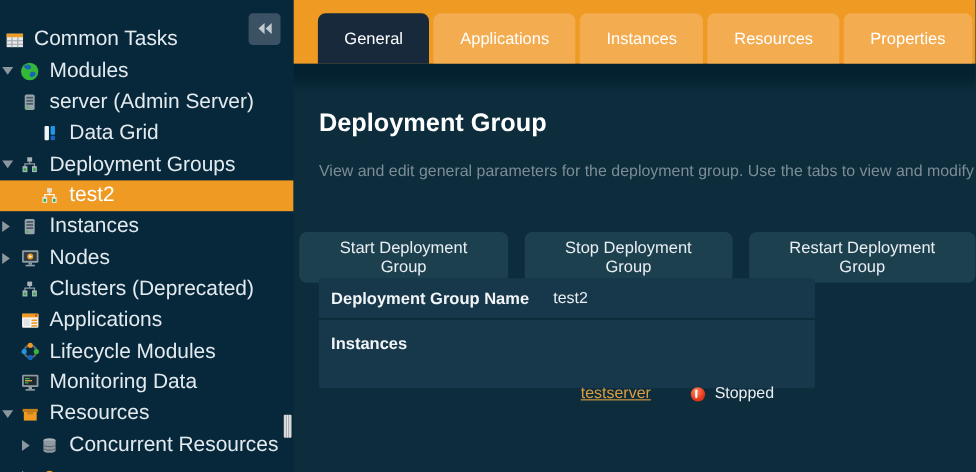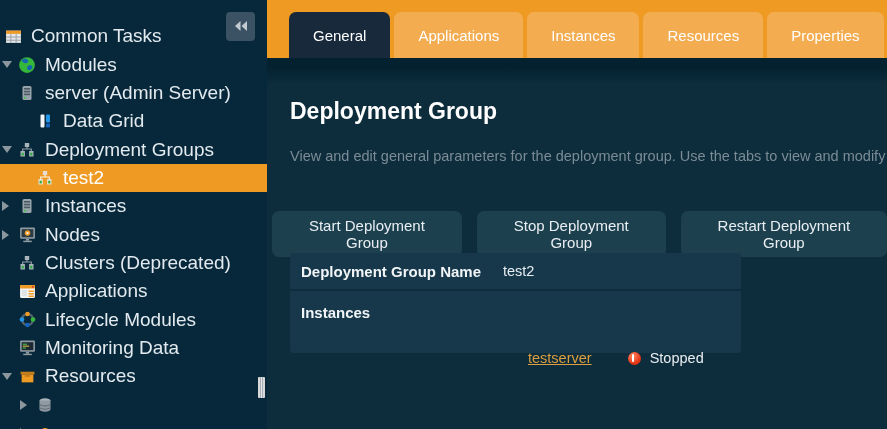--- a/index.html
+++ b/index.html
@@ -258,20 +258,21 @@
 
       <li class="tree-row lvl1">
         <span class="caret right"></span>
         <span class="tree-icon">
           <svg width="16" height="16" viewBox="0 0 16 16">
               <ellipse cx="8" cy="3.5" rx="5.5" ry="2.2" fill="#aab4bb"></ellipse>
               <path d="M2.5 3.5 V12.5 A5.5 2.2 0 0 0 13.5 12.5 V3.5 Z" fill="#8f9aa2"></path>
               <path d="M2.5 6.8 A5.5 2.2 0 0 0 13.5 6.8 M2.5 10 A5.5 2.2 0 0 0 13.5 10" stroke="#5d6a72" fill="none"></path>
             </svg>
         </span>
+        <span class="tree-label">Concurrent Resources</span>
       </li>
 
       <li class="tree-row lvl1">
         <span class="caret right"></span>
         <span class="tree-icon">
           <svg width="16" height="16" viewBox="0 0 16 16">
               <circle cx="8" cy="8" r="5" fill="#ef9a23"></circle>
             </svg>
         </span>
       </li>

